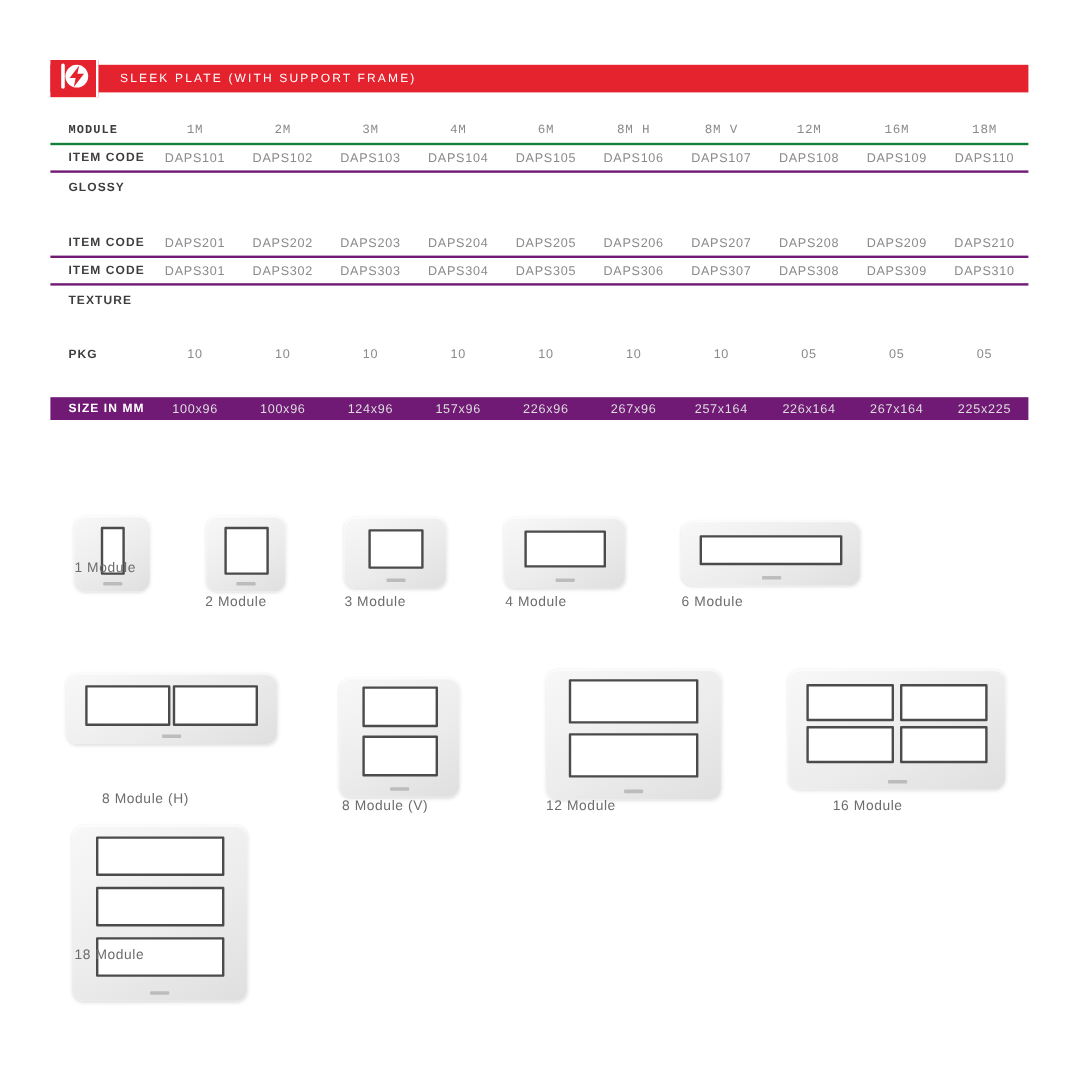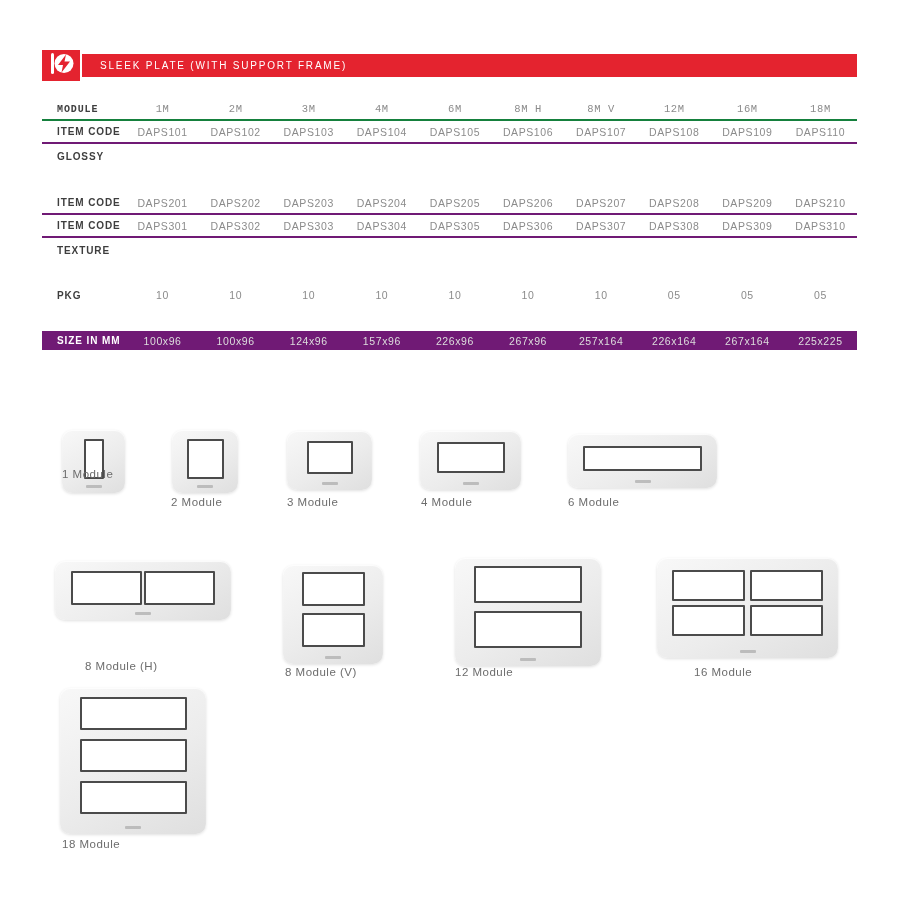--- a/index.html
+++ b/index.html
@@ -58,21 +58,21 @@
   .p8 .cutout{width:108px;height:37px;}
   .p9{left:657px;top:558px;width:181px;height:100px;grid-template-columns:73px 73px;
       grid-gap:4px 5px;padding-bottom:10px;box-sizing:border-box;align-content:center;justify-content:center;}
   .p9 .cutout{width:73px;height:31px;}
   .p10{left:60px;top:688px;width:146px;height:146px;gap:9px;padding-bottom:12px;box-sizing:border-box;}
   .p10 .cutout{width:107px;height:33px;}
 
   .lab1{left:62px;top:468px;}  .lab2{left:171px;top:496px;} .lab3{left:287px;top:496px;}
   .lab4{left:421px;top:496px;} .lab5{left:568px;top:496px;} .lab6{left:62px;top:660px;margin-left:23px;}
   .lab7{left:285px;top:666px;} .lab8{left:455px;top:666px;} .lab9{left:694px;top:666px;}
-  .lab10{left:62px;top:838px;}
+  .lab10{left:62px;top:790px;}
 </style>
 </head>
 <body>
 
 <div class="page">
 
   <div class="banner-bar"></div>
   <div class="banner-logo">
     <span>
       <svg width="28" height="25" viewBox="0 0 28 25">

